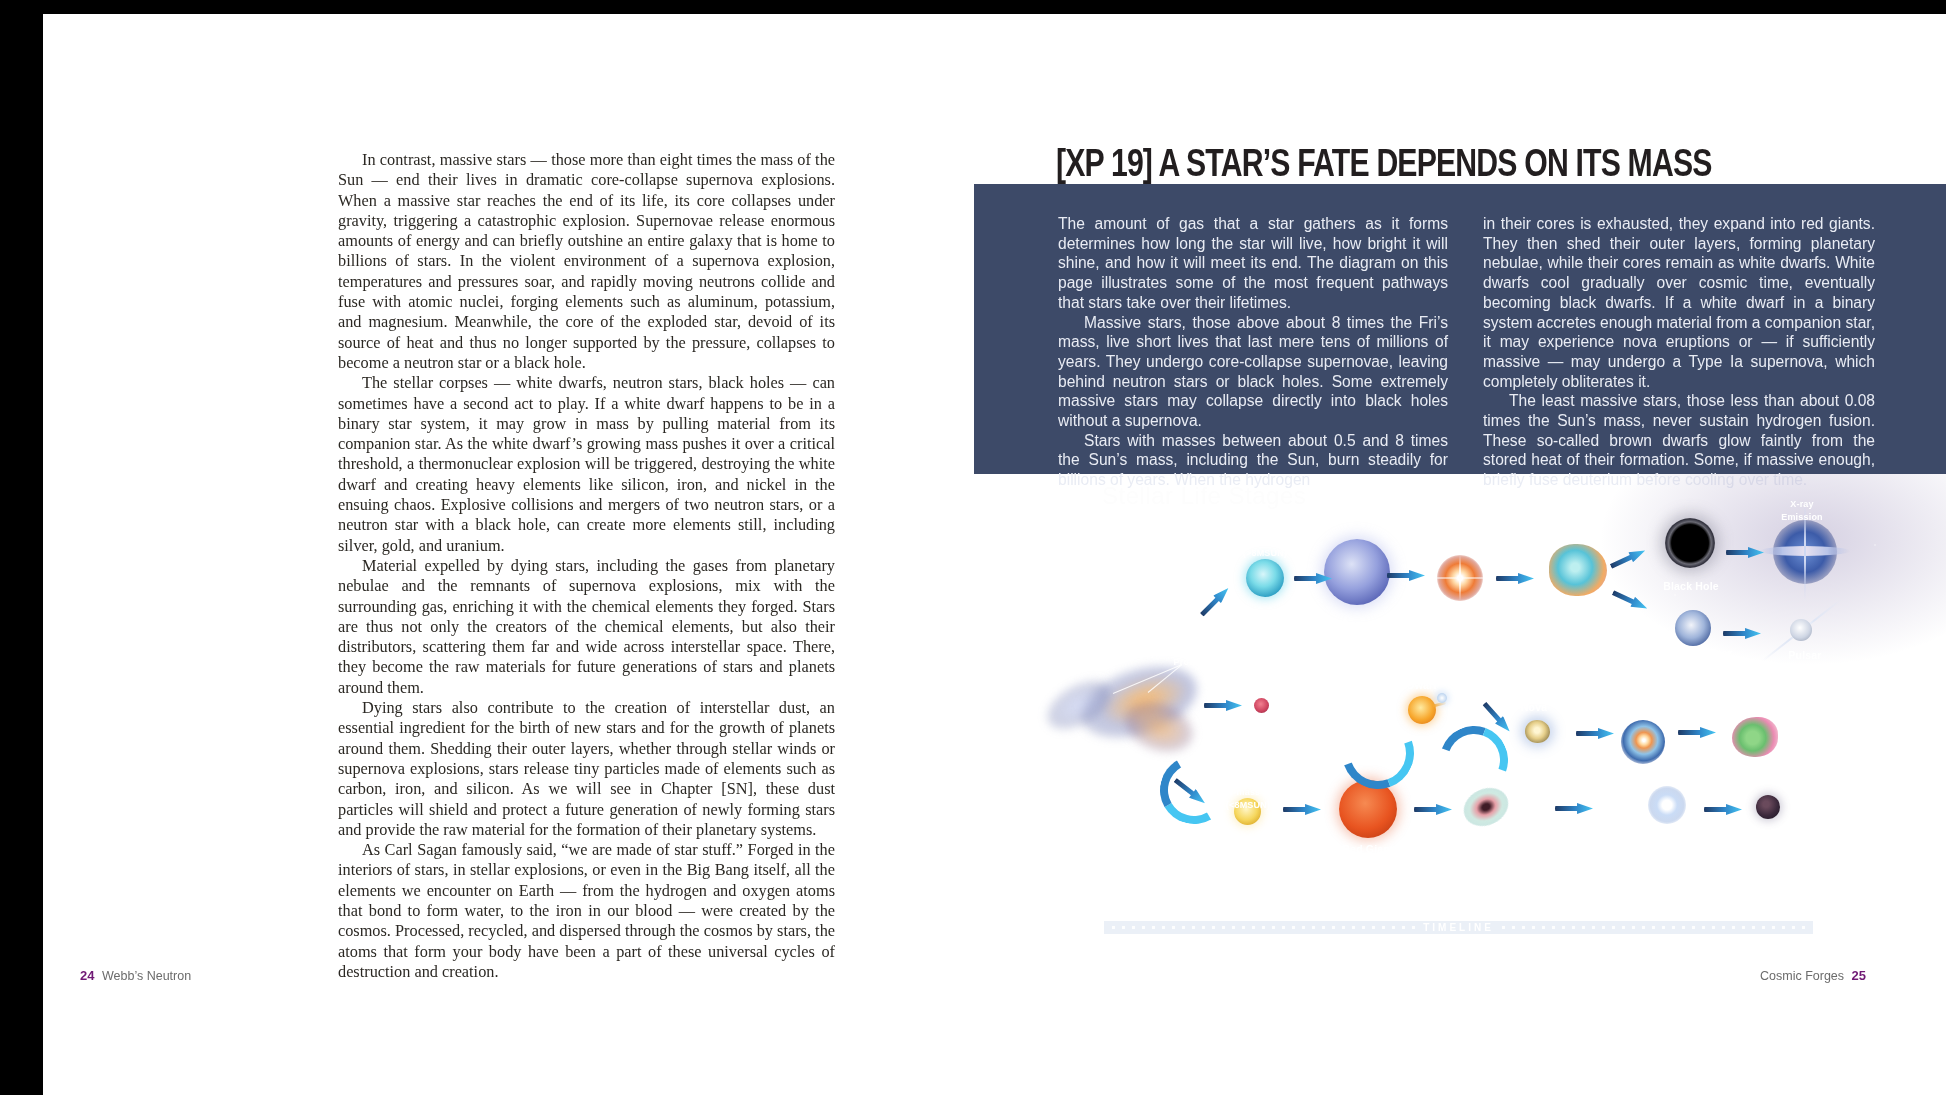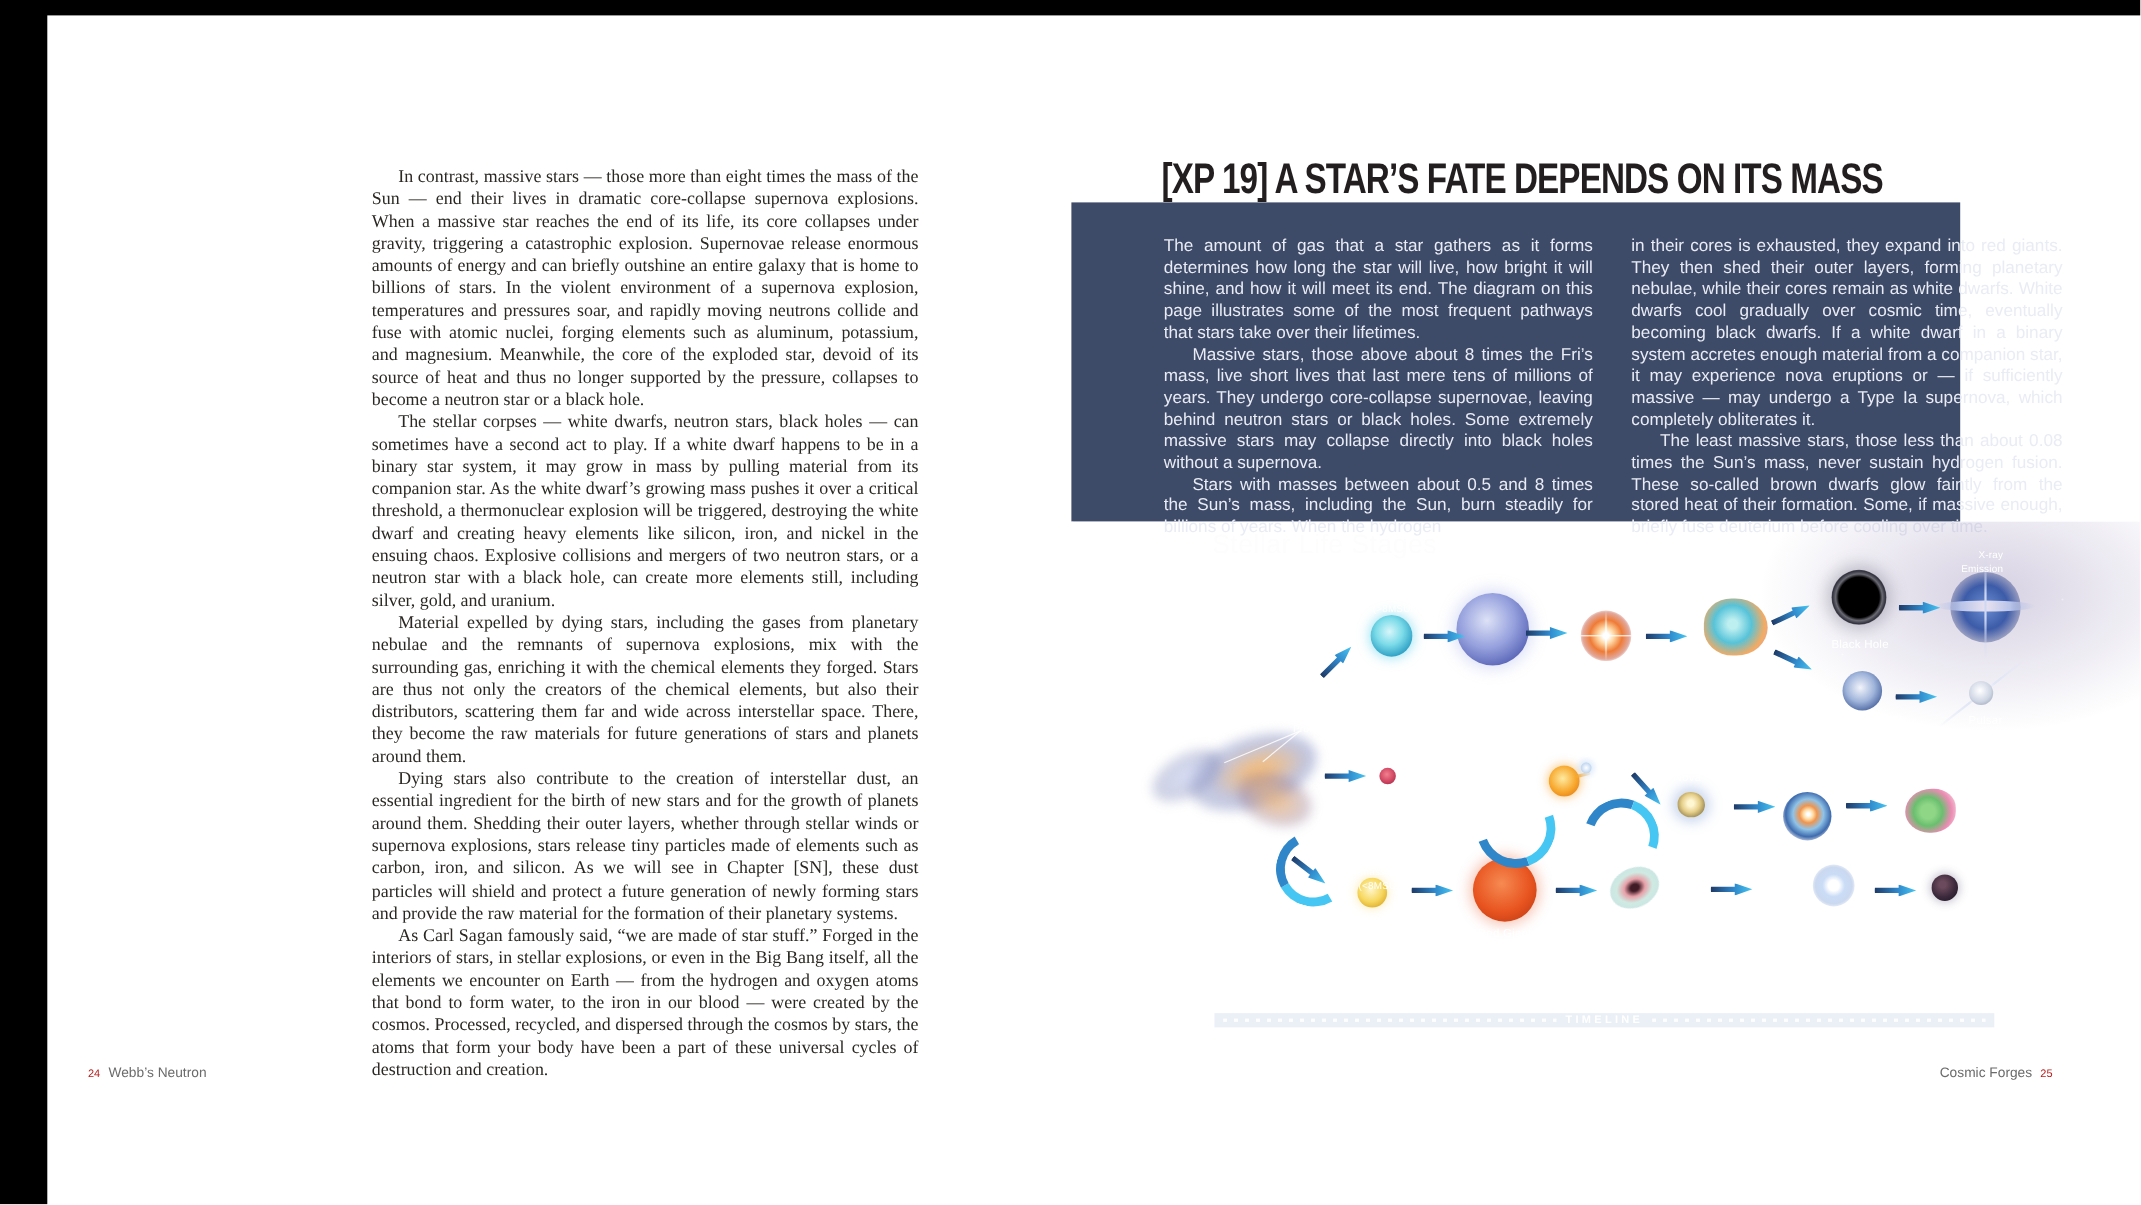--- a/index.html
+++ b/index.html
@@ -7,47 +7,47 @@
           font-family:"Liberation Sans",sans-serif;}
   .bar-top{position:absolute;left:0;top:0;width:1946px;height:14px;background:#000;}
   .bar-left{position:absolute;left:0;top:0;width:43px;height:1095px;background:#000;}
 
   
   .left-text{position:absolute;left:338px;top:150px;width:497px;
              font-family:"Liberation Serif",serif;font-size:16.3px;line-height:20.3px;
              color:#2b2823;text-align:justify;}
   .left-text p{margin:0;text-indent:24px;}
   .footer{position:absolute;top:968px;font-size:12.5px;color:#6b6b6b;}
-  .footer b{color:#b91c1c;font-weight:400;font-size:10px;}
+  .footer b{color:#701a75;font-weight:700;font-size:13px;}
   .footer-left{left:80px;}
   .footer-right{right:80px;}
   .footer span{margin:0 4px;}
 
   
   .rp-title{position:absolute;left:1056px;top:140px;font-size:36px;font-weight:900;
             color:#221e1f;letter-spacing:-1px;white-space:nowrap;
             transform:scaleX(.84) scaleY(1.08);transform-origin:left top;}
 
   
-  .intro-panel{position:absolute;left:974px;top:184px;width:808px;height:290px;background:#3d4a68;}
+  .intro-panel{position:absolute;left:974px;top:184px;width:972px;height:290px;background:#3d4a68;}
   .intro-col{position:absolute;top:30px;color:#e9ecf4;font-size:15.6px;line-height:19.7px;
              text-align:justify;}
   .intro-col p{margin:0;text-indent:26px;}
   .intro-col p:first-child{text-indent:0;}
   .intro-col1{left:84px;width:390px;}
   .intro-col2{left:509px;width:392px;}
 
   
   .diagram{position:absolute;left:974px;top:474px;width:972px;height:464px;
            background:linear-gradient(100deg,#1b122e0,#170f26 40%,#140c20);overflow:hidden;}
   .diagram:before{content:"";position:absolute;inset:0;
            background:radial-gradient(ellipse 300px 180px at 86% 14%,rgba(90,70,140,.25),transparent 70%);}
   .dg-title{position:absolute;left:128px;top:8px;font-size:24px;font-weight:400;color:#fdfdfd;letter-spacing:.5px;}
-  .lbl{position:absolute;color:#fff;font-size:10.5px;line-height:12.5px;text-align:right;
-       white-space:pre-line;transform:translateX(-50%);font-weight:400;letter-spacing:.2px;}
+  .lbl{position:absolute;color:#fff;font-size:10.5px;line-height:12.5px;text-align:center;
+       white-space:pre-line;transform:translateX(-50%);font-weight:700;letter-spacing:.2px;}
   .lbl.sm{font-size:9px;}
   .obj{position:absolute;border-radius:50%;}
   .ar{position:absolute;width:38px;height:11px;border-radius:5px;
       background:linear-gradient(90deg,#1e3a66,#2f86c9 55%,#46c6f2);
       clip-path:polygon(0 28%,58% 28%,58% 0,100% 50%,58% 100%,58% 72%,0 72%);}
   .arc{position:absolute;border:8px solid transparent;border-radius:50%;}
 
   .bg-stars{position:absolute;left:0;top:0;width:2px;height:2px;border-radius:50%;
     background:rgba(255,255,255,.8);
     box-shadow:120px 60px 0 rgba(255,255,255,.5),240px 150px 0 rgba(255,255,255,.4),

